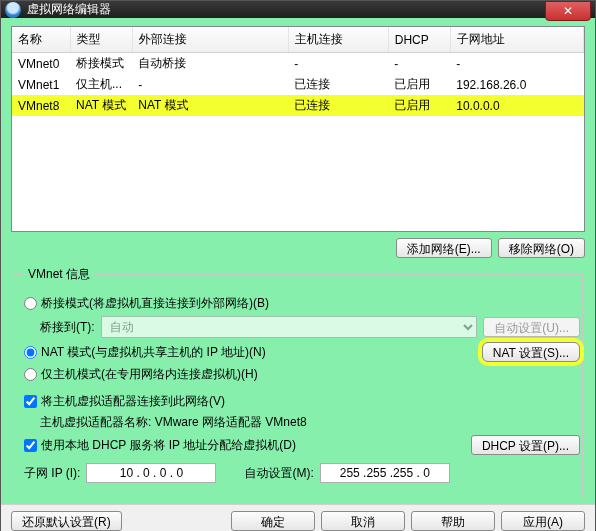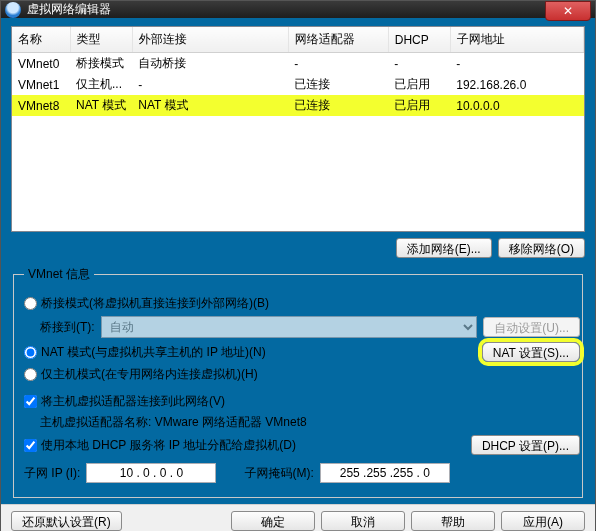--- a/index.html
+++ b/index.html
@@ -8,21 +8,21 @@
     font-family: "Microsoft YaHei", "SimSun", Tahoma, sans-serif;
     font-size: 12px;
     background: #888;
     width: 596px;
     height: 531px;
     overflow: hidden;
   }
   .window {
     width: 596px;
     height: 531px;
-    background: #0369a1;
+    background: #86efac;
     border: 1px solid #555;
     display: flex;
     flex-direction: column;
   }
   .titlebar {
     height: 28px;
     background: linear-gradient(#3a3a3a, #1e1e1e);
     display: flex;
     align-items: center;
     color: #fff;
@@ -162,21 +162,21 @@
 
   <div class="content">
 
     <div class="table-box">
       <table class="net">
         <thead>
           <tr>
             <th class="col-name">名称</th>
             <th class="col-type">类型</th>
             <th class="col-ext">外部连接</th>
-            <th class="col-host">网络适配器</th>
+            <th class="col-host">主机连接</th>
             <th class="col-dhcp">DHCP</th>
             <th>子网地址</th>
           </tr>
         </thead>
         <tbody>
           <tr>
             <td>VMnet0</td>
             <td>桥接模式</td>
             <td>自动桥接</td>
             <td>-</td>
@@ -257,21 +257,21 @@
           <span>使用本地 DHCP 服务将 IP 地址分配给虚拟机(D)</span>
         </label>
         <span class="spacer"></span>
         <button class="win">DHCP 设置(P)...</button>
       </div>
 
       <div class="row" style="margin-top:8px;">
         <span>子网 IP (I):</span>
         <input class="ip" value="10 . 0 . 0 . 0" style="">
         <span style="width:16px"></span>
-        <span>子网掩码(M):</span>
+        <span>自动设置(M):</span>
         <input class="ip" value="255 .255 .255 . 0" style="">
       </div>
     </fieldset>
   </div>
 
   <div class="footer">
     <button class="win" style="min-width:110px">还原默认设置(R)</button>
     <span class="spacer"></span>
     <button class="win">确定</button>
     <button class="win">取消</button>

